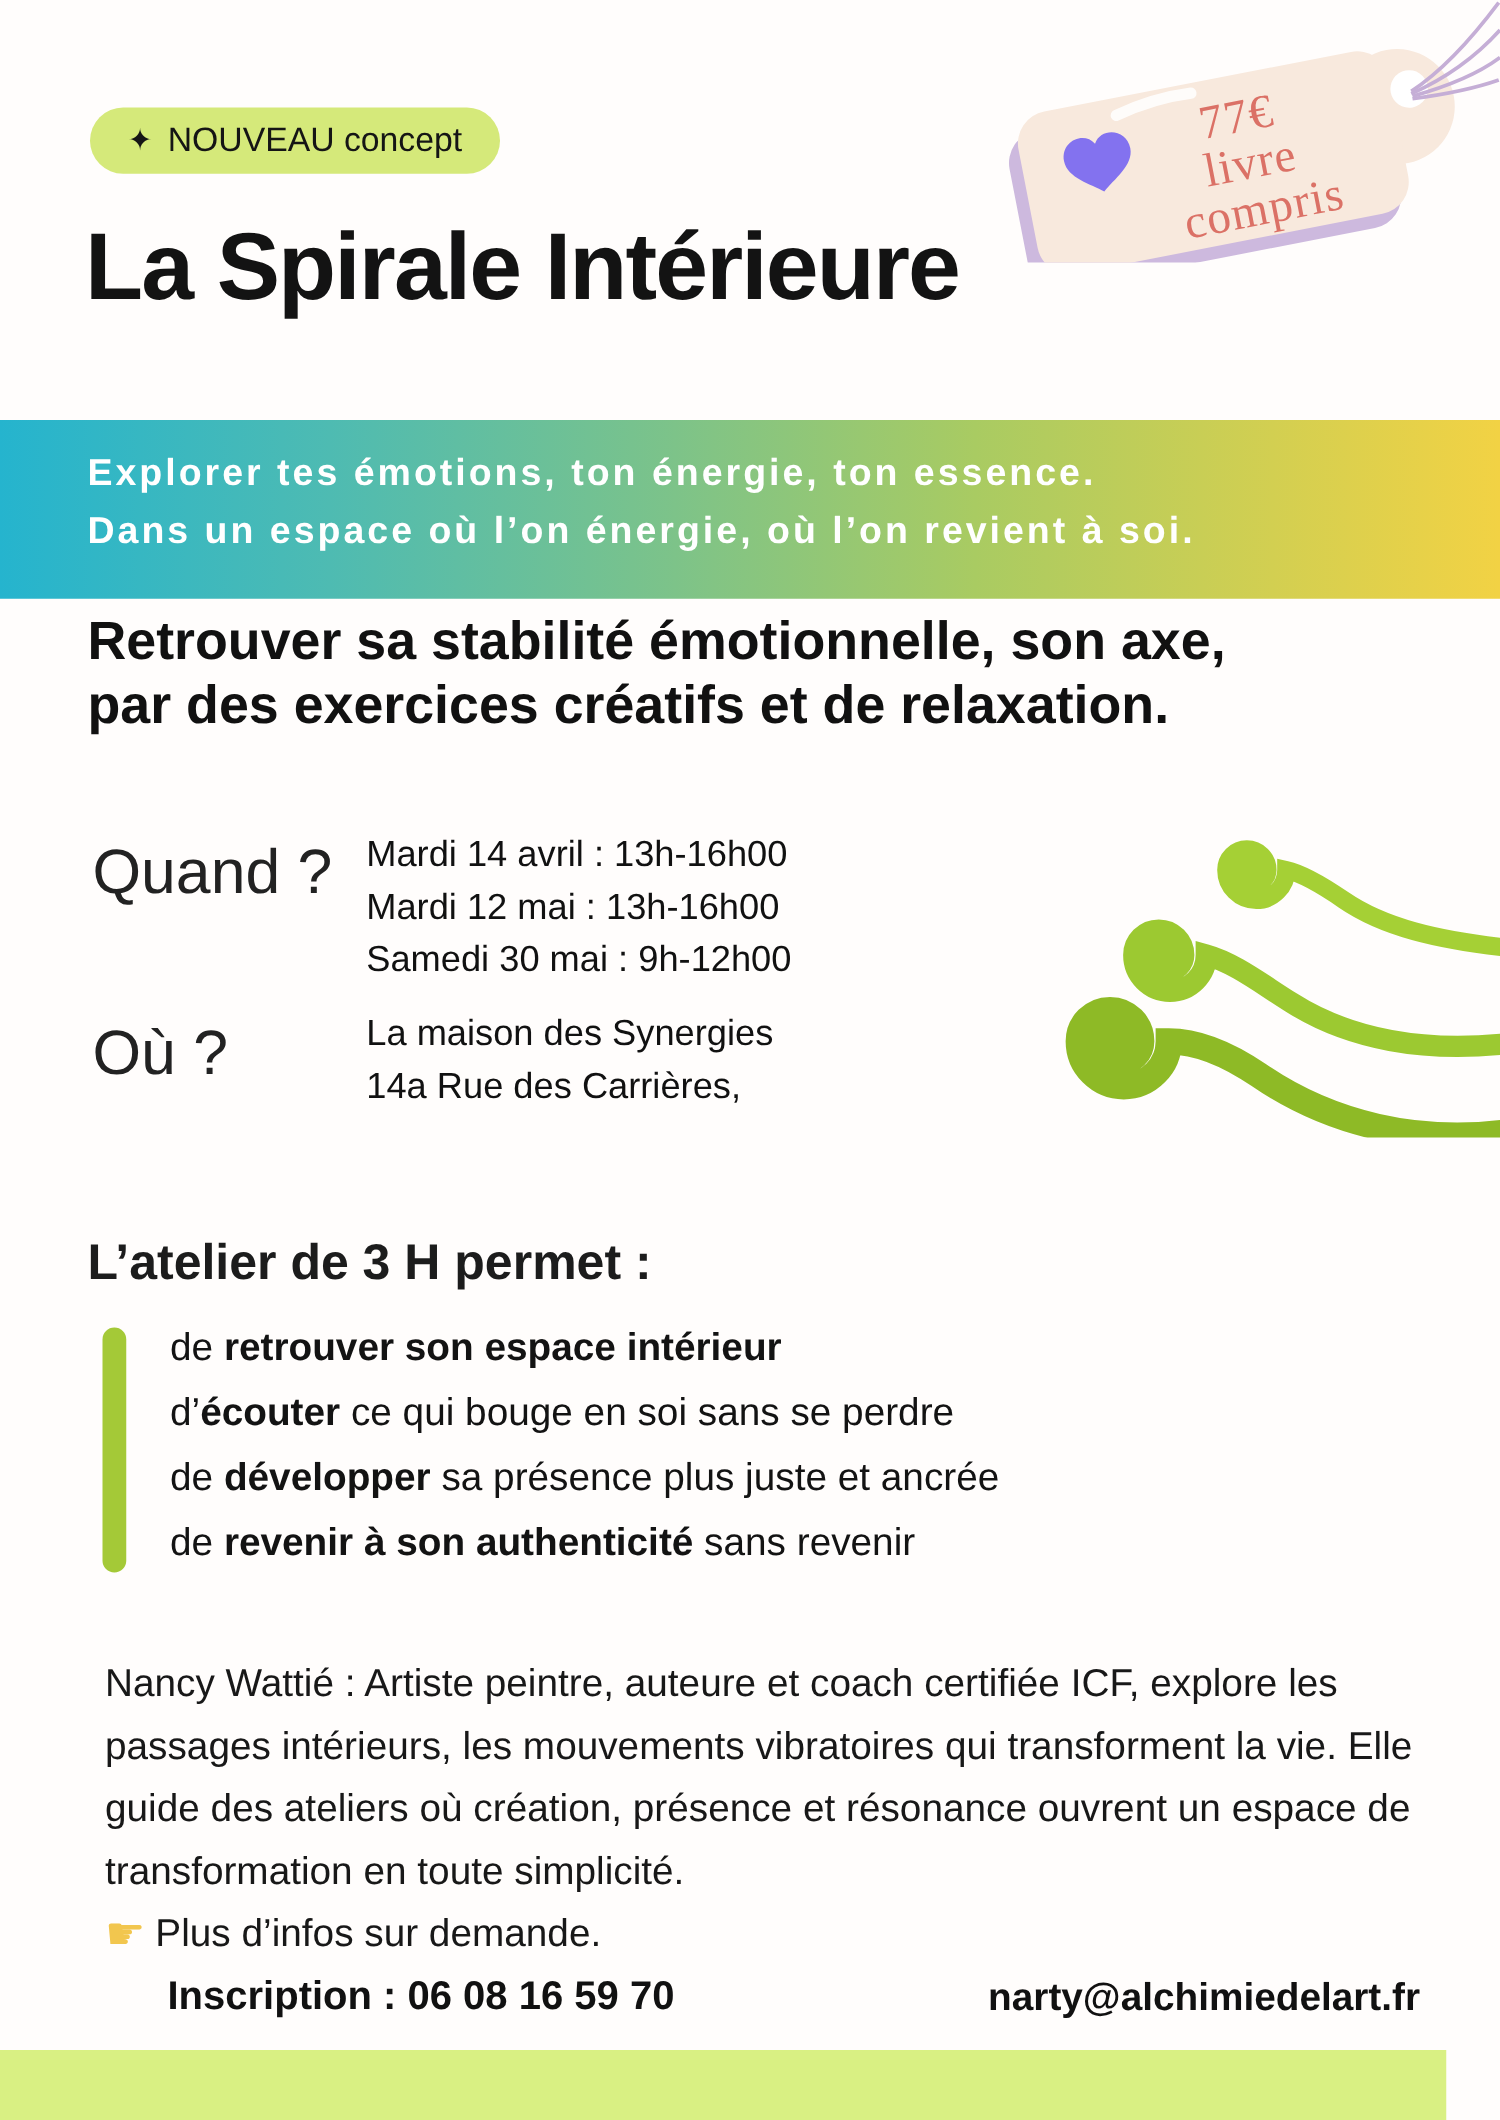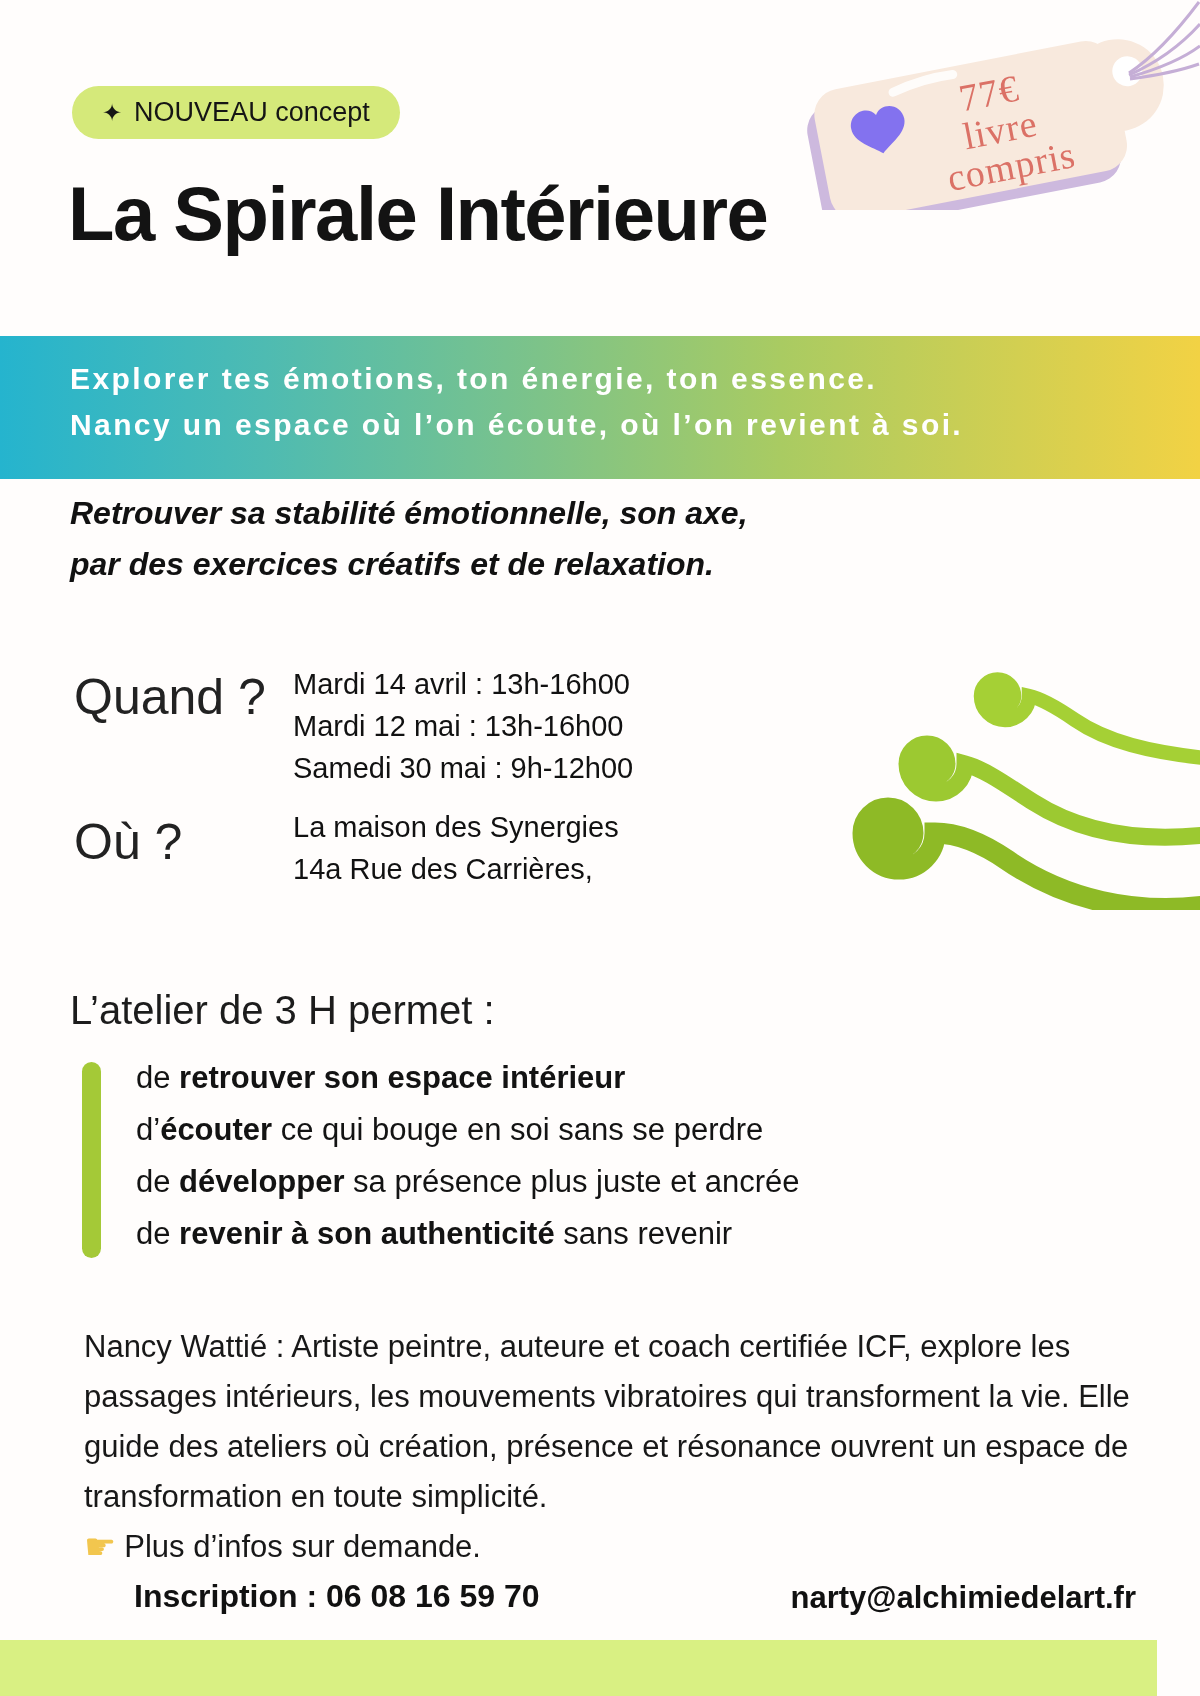--- a/index.html
+++ b/index.html
@@ -19,36 +19,36 @@
   .title{position:absolute;left:68px;top:170px;margin:0;font-size:76px;font-weight:800;
          letter-spacing:-1.5px;color:#131313;}
 
   
   .banner{position:absolute;left:0;top:336px;width:1200px;height:143px;
           background:linear-gradient(90deg,#25b4ce 0%,#4ebbb2 22%,#7dc389 45%,#a9cb62 65%,#f2d244 100%);
           color:#ffffff;font-weight:700;font-size:30px;letter-spacing:2.4px;
           padding:20px 0 0 70px;box-sizing:border-box;line-height:46px;}
 
   
-  .intro{position:absolute;left:70px;top:488px;font-size:32px;font-weight:700;
-         line-height:51px;color:#111;font-style:italic;}
+  .intro{position:absolute;left:70px;top:488px;font-size:43px;font-weight:700;
+         line-height:51px;color:#111;}
 
   
   .info-label{position:absolute;left:74px;font-size:50px;font-weight:300;color:#222;}
   .when-label{top:668px;}
   .where-label{top:813px;}
   .info-value{position:absolute;left:293px;font-size:29px;line-height:42px;color:#111;}
   .dates{top:663px;}
   .address{top:806px;}
 
   
   .fern{position:absolute;right:0;top:600px;}
 
   
-  .atelier-heading{position:absolute;left:70px;top:988px;font-size:40px;font-weight:400;color:#1c1c1c;}
+  .atelier-heading{position:absolute;left:70px;top:988px;font-size:40px;font-weight:700;color:#1c1c1c;}
   .benefit-bar{position:absolute;left:82px;top:1062px;width:19px;height:196px;border-radius:11px;
                background:#a4c937;}
   .benefits{position:absolute;left:136px;top:1052px;font-size:31px;line-height:52px;color:#131313;
             list-style:none;margin:0;padding:0;}
   .benefits b{font-weight:700;}
 
   
   .bio{position:absolute;left:84px;top:1322px;width:1064px;font-size:31px;line-height:50px;color:#181818;}
   .bio .pointer{color:#f2c64e;font-size:36px;margin-right:8px;vertical-align:-2px;}
 
@@ -89,21 +89,21 @@
         <path d="M 350 77 C 382 68 404 58 420 46"></path>
         <path d="M 350 79 C 380 75 402 70 419 64"></path>
       </g>
     </svg>
   </div>
 
   <h1 class="title">La Spirale Intérieure</h1>
 
   <div class="banner">
     <div>Explorer tes émotions, ton énergie, ton essence.</div>
-    <div>Nancy un espace où l’on écoute, où l’on revient à soi.</div>
+    <div>Dans un espace où l’on énergie, où l’on revient à soi.</div>
   </div>
 
   <div class="intro">
     <div>Retrouver sa stabilité émotionnelle, son axe,</div>
     <div>par des exercices créatifs et de relaxation.</div>
   </div>
 
   <div class="info-label when-label">Quand ?</div>
   <div class="info-value dates">
     <div>Mardi 14 avril : 13h-16h00</div>

